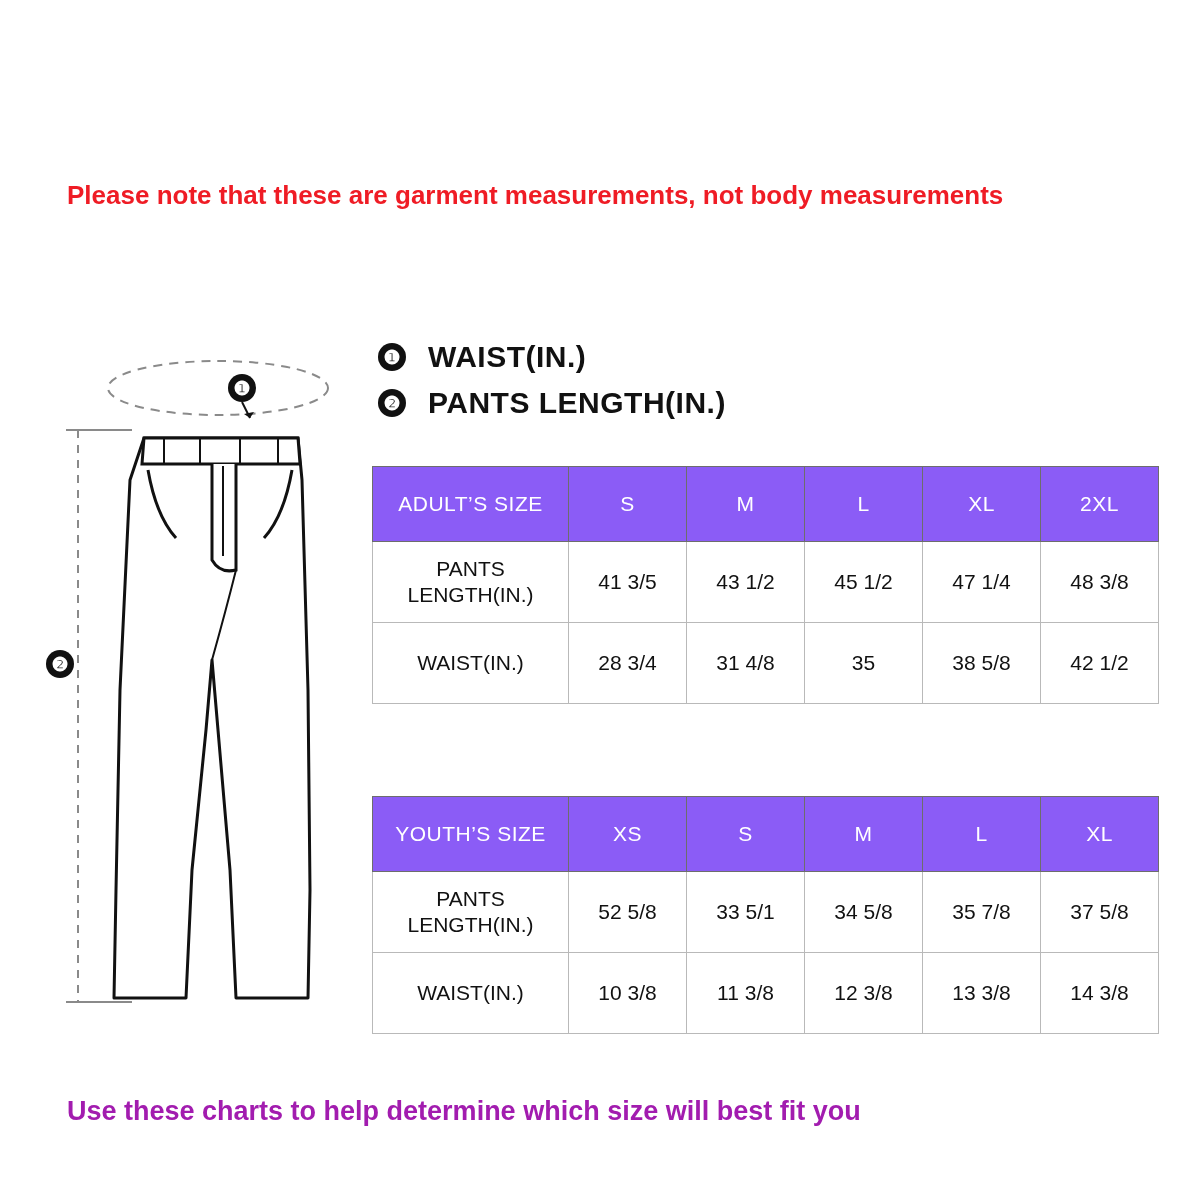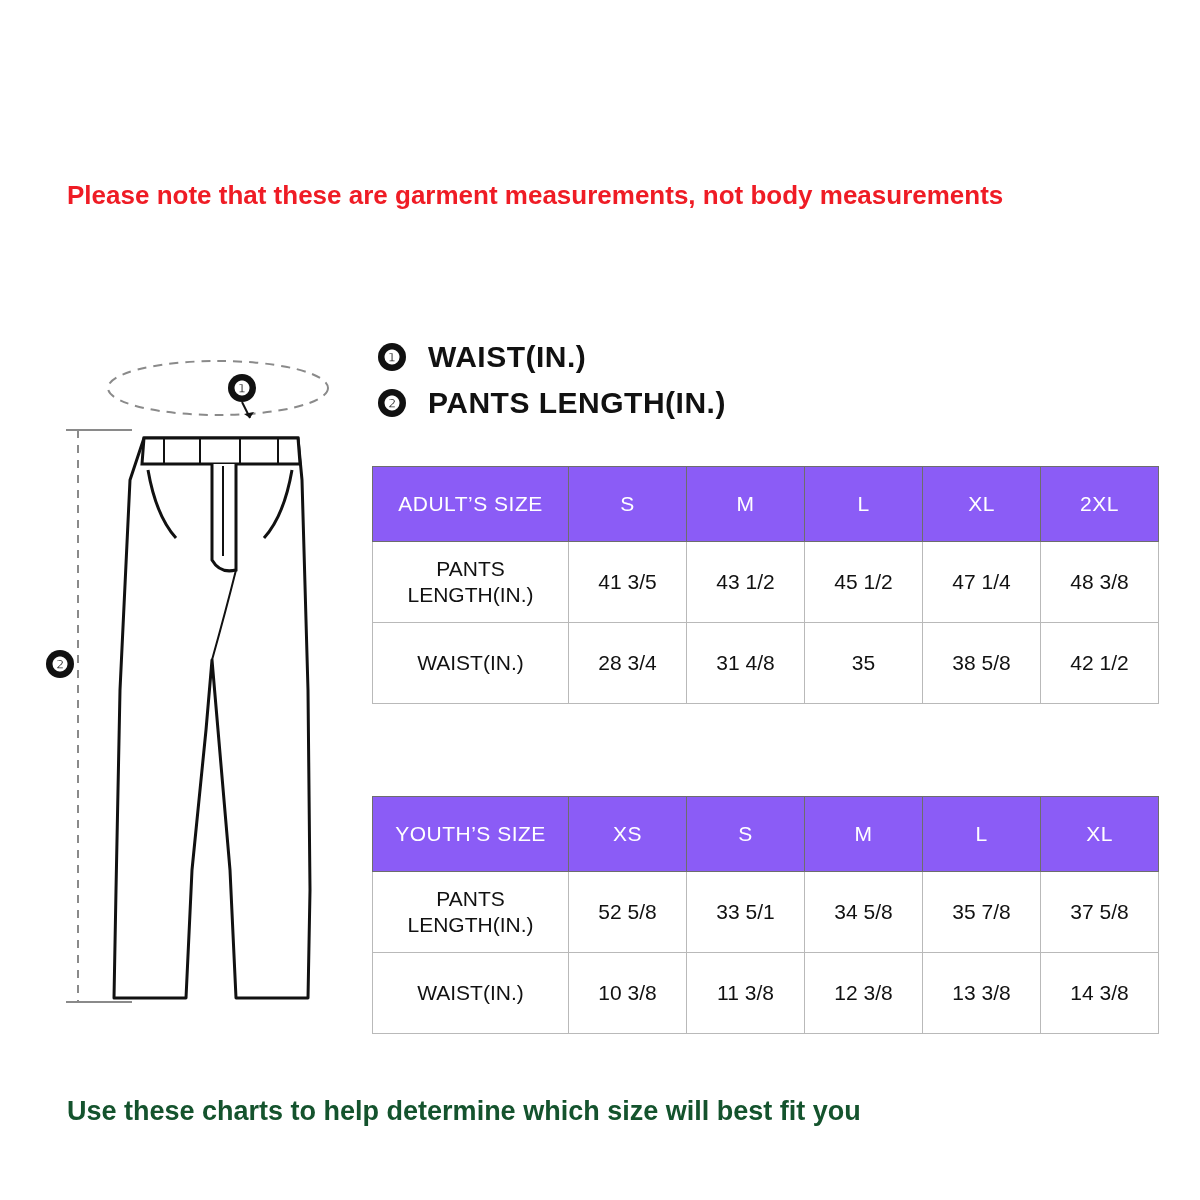--- a/index.html
+++ b/index.html
@@ -44,21 +44,21 @@
     line-height: 1.35;
   }
 
   .footer-note {
     position: absolute;
     left: 67px;
     top: 1094px;
     width: 1060px;
     font-size: 27px;
     font-weight: bold;
-    color: #14532d;
+    color: #a21caf;
     line-height: 1.3;
   }
 
   
   .legend {
     position: absolute;
     left: 378px;
     top: 334px;
   }
   .legend-row {

